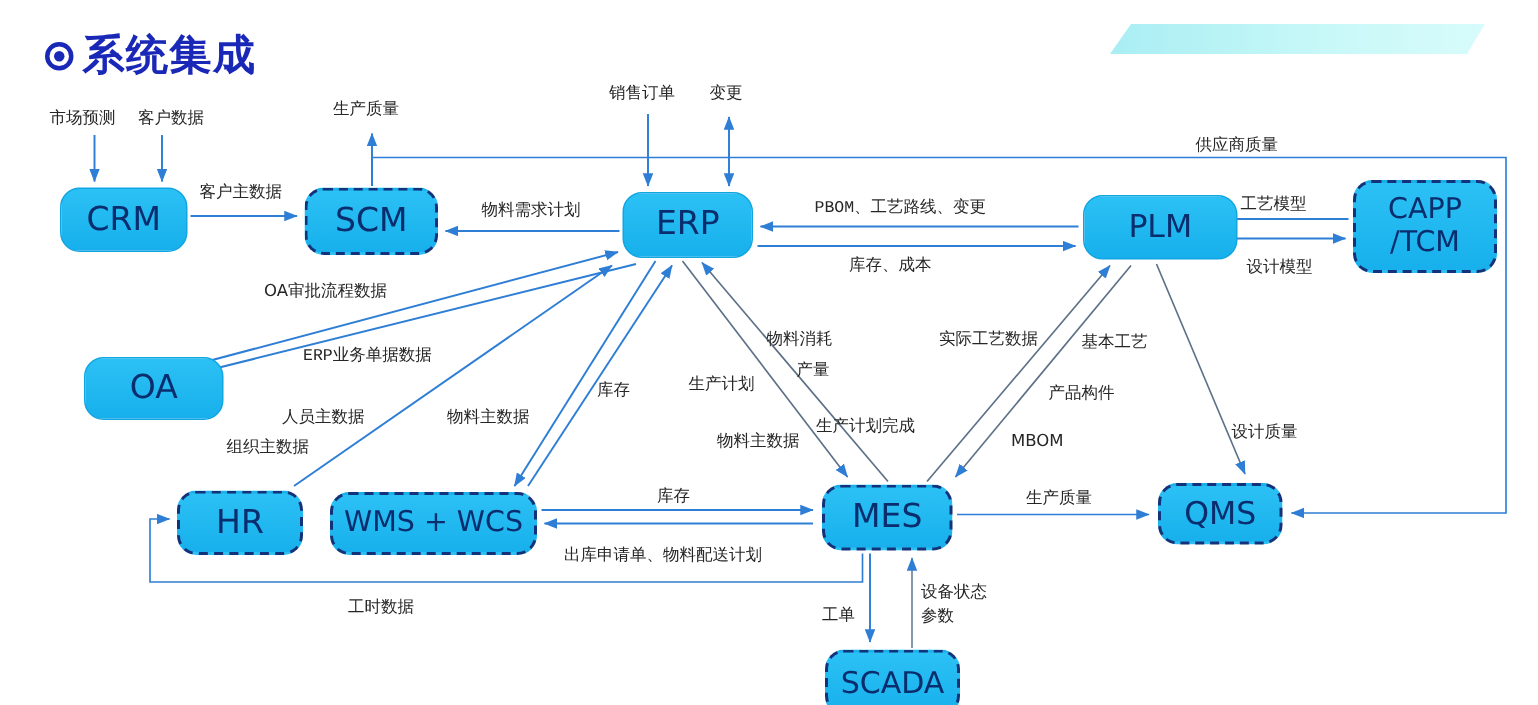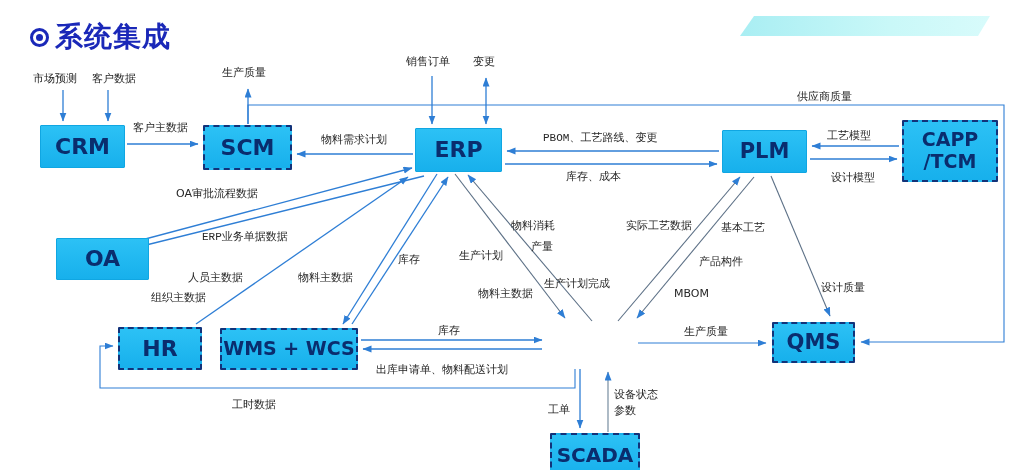--- a/index.html
+++ b/index.html
@@ -20,21 +20,21 @@
     position:relative;width:19px;height:19px;border:3px solid #1a28b8;border-radius:50%;
     box-sizing:border-box;flex:0 0 auto;
   }
   .bullet::after{
     content:"";position:absolute;left:50%;top:50%;width:7px;height:7px;margin:-3.5px 0 0 -3.5px;
     background:#1a28b8;border-radius:50%;
   }
   .node{
     position:absolute;display:flex;align-items:center;justify-content:center;
     background:linear-gradient(180deg,#2cc1f5 0%,#17b0ec 100%);
-    color:#0a2d6e;font-weight:bold;border-radius:1px;box-sizing:border-box;
+    color:#0a2d6e;font-weight:normal;border-radius:13px;box-sizing:border-box;
     text-align:center;line-height:1.15;
   }
   .node.solid{border:1.5px solid #10a6e2;}
   .node.dashed{border:2px dashed #12337a;}
   .lbl{
     position:absolute;font-size:11px;color:#262626;white-space:nowrap;
   }
   svg{position:absolute;left:0;top:0;}
 </style>
 </head>
@@ -109,35 +109,38 @@
 
   <div class="node solid" style="left:40px;top:125px;width:85px;height:43px;font-size:22px;">
       <span>CRM</span>
     </div>
   <div class="node dashed" style="left:203px;top:125px;width:89px;height:45px;font-size:22px;">
       <span>SCM</span>
     </div>
   <div class="node solid" style="left:415px;top:128px;width:87px;height:44px;font-size:22px;">
       <span>ERP</span>
     </div>
-  <div class="node solid" style="left:722px;top:130px;width:85px;height:43px;font-size:21px;">
+  <div class="node solid" style="left:722px;top:130px;width:103px;height:43px;font-size:21px;">
       <span>PLM</span>
     </div>
   <div class="node dashed" style="left:902px;top:120px;width:96px;height:62px;font-size:19px;flex-direction:column;">
     <span>CAPP</span>
     <span>/TCM</span>
   </div>
   <div class="node solid" style="left:22px;top:238px;width:93px;height:42px;font-size:22px;margin-left:34px;">
       <span>OA</span>
     </div>
   <div class="node dashed" style="left:118px;top:327px;width:84px;height:43px;font-size:22px;">
       <span>HR</span>
     </div>
   <div class="node dashed" style="left:220px;top:328px;width:138px;height:42px;font-size:19px;">
       <span>WMS + WCS</span>
+    </div>
+  <div class="node dashed" style="left:548px;top:323px;width:87px;height:44px;font-size:22px;">
+      <span>MES</span>
     </div>
   <div class="node dashed" style="left:772px;top:322px;width:83px;height:41px;font-size:21px;">
       <span>QMS</span>
     </div>
   <div class="node dashed" style="left:550px;top:433px;width:90px;height:44px;font-size:20px;">
       <span>SCADA</span>
     </div>
 
   <span class="lbl" style="left:33px;top:71px;">市场预测</span>
   <span class="lbl" style="left:92px;top:71px;">客户数据</span>

